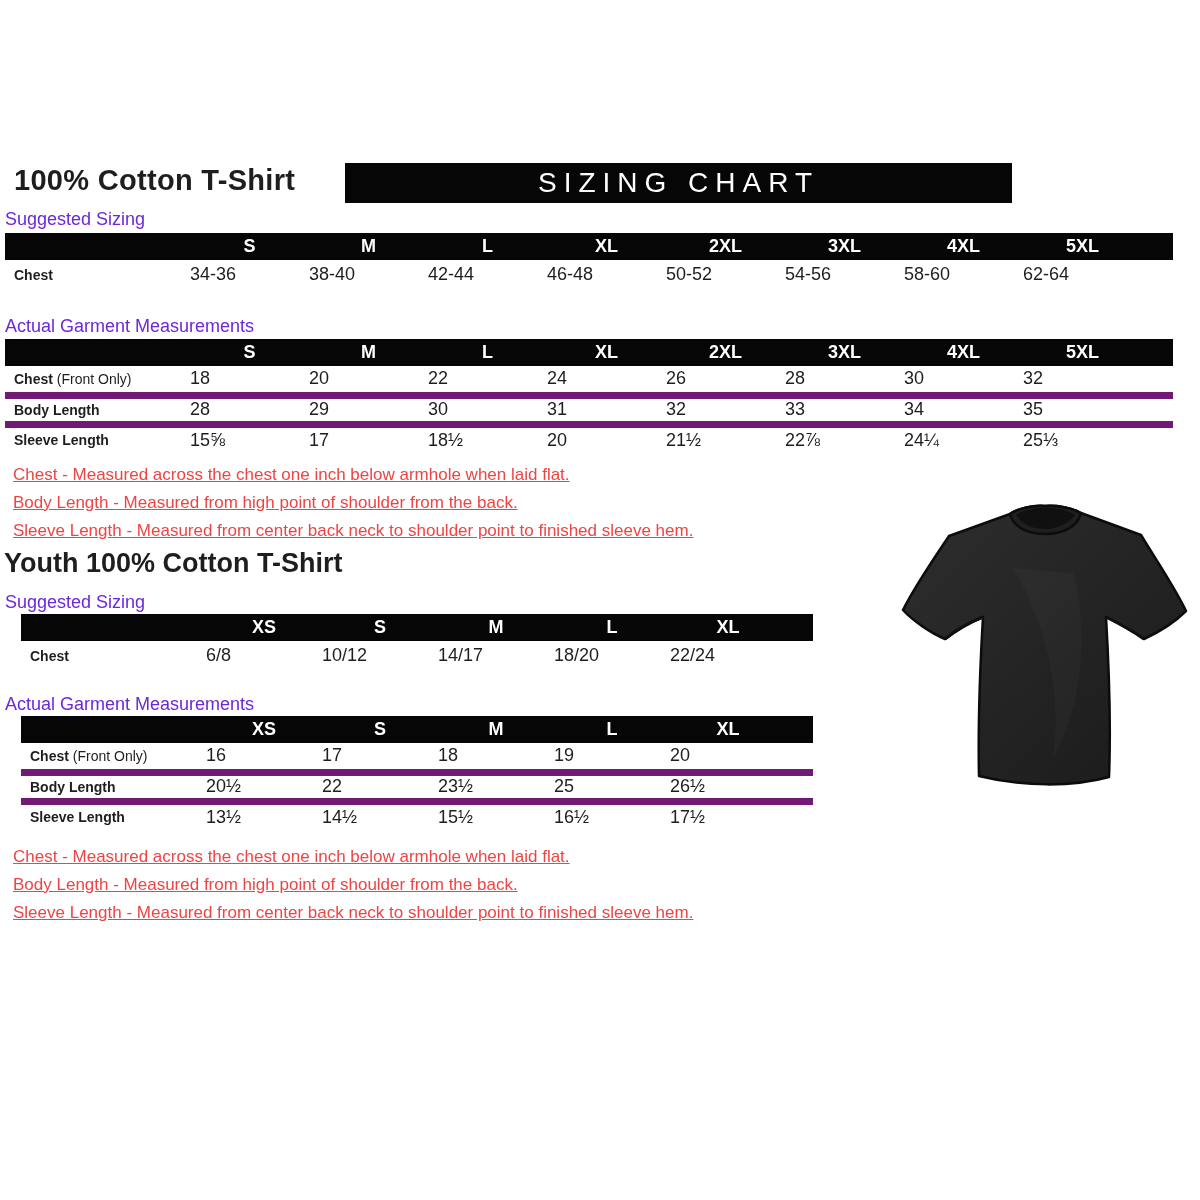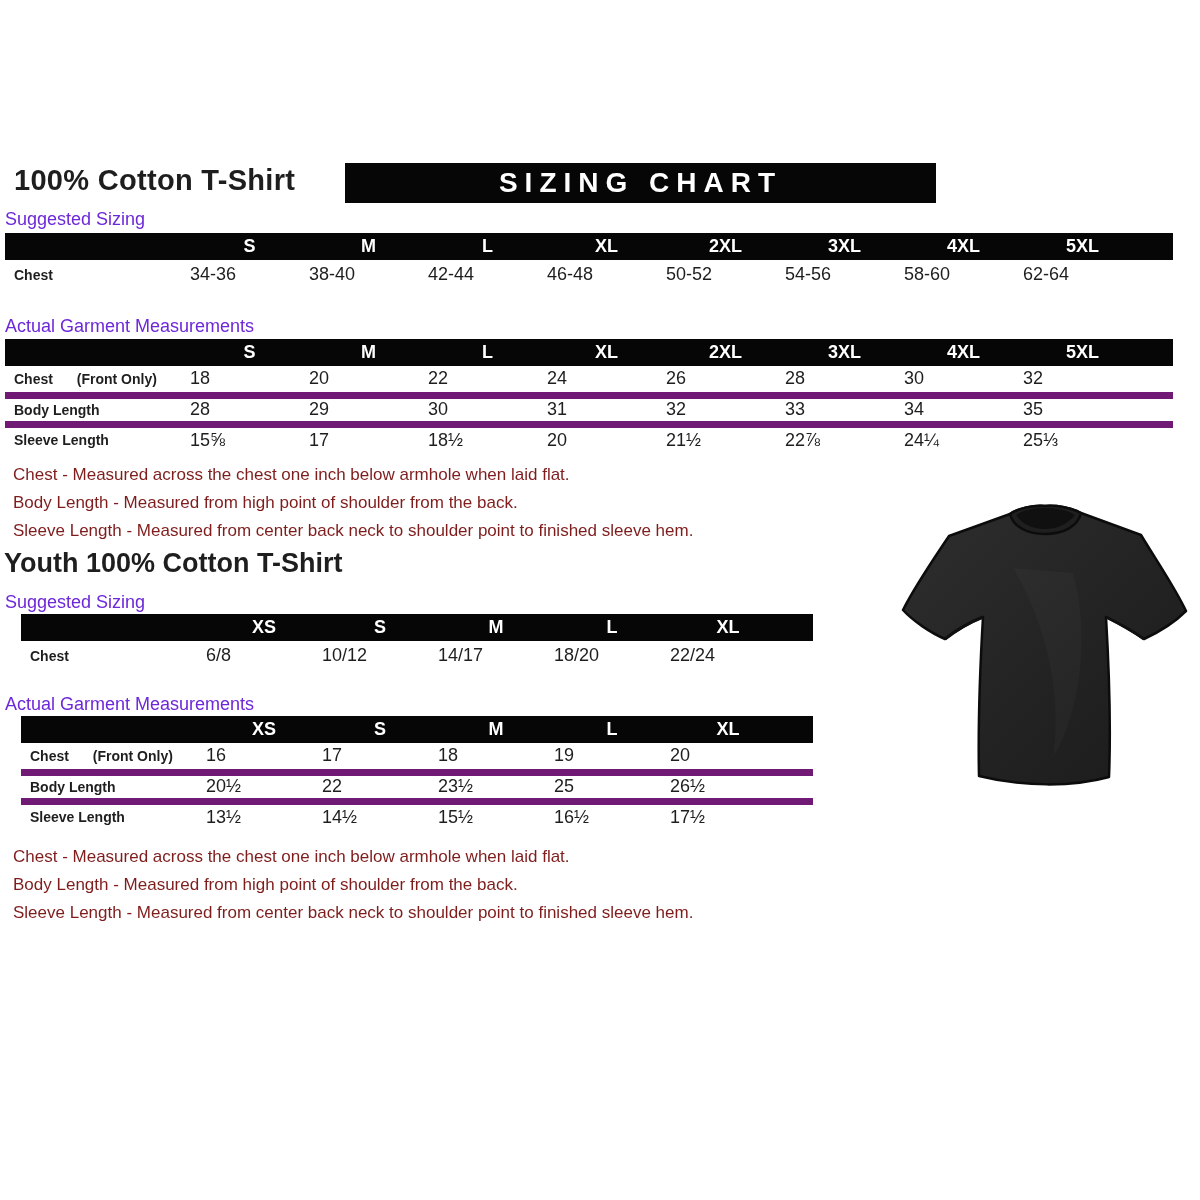--- a/index.html
+++ b/index.html
@@ -4,22 +4,22 @@
 <style>
   html,body { margin:0; padding:0; }
   body {
     width:1200px; height:1200px; background:#ffffff; position:relative;
     font-family:"Liberation Sans", sans-serif; color:#1e1e1e; overflow:hidden;
   }
   .abs { position:absolute; }
 
   .page-title   { left:14px;  top:164px; font-size:29px; font-weight:bold; letter-spacing:0.3px; }
   .banner {
-    left:345px; top:163px; width:591px; height:40px; background:#060606;
-    color:#ffffff; font-weight:bold; font-size:28px; letter-spacing:7px;
+    left:345px; top:163px; width:667px; height:40px; background:#060606;
+    color:#ffffff; font-weight:normal; font-size:28px; letter-spacing:7px;
     text-align:center; line-height:40px;
   }
   .youth-title  { left:4px; top:548px; font-size:27px; font-weight:bold; }
 
   .section-label { font-size:18px; color:#6d28d9; }
   .lbl-sug1 { left:5px; top:209px; }
   .lbl-act1 { left:5px; top:316px; }
   .lbl-sug2 { left:5px; top:592px; }
   .lbl-act2 { left:5px; top:694px; }
 
@@ -28,23 +28,23 @@
   .t-sug2, .t-act2 { left:21px; width:792px;  }
   .t-sug1 { top:233px; } .t-act1 { top:339px; }
   .t-sug2 { top:614px; } .t-act2 { top:716px; }
 
   thead th { background:#060606; color:#ffffff; font-weight:bold; font-size:18px;
              height:27px; text-align:center; padding:0; }
   tbody tr { height:29px; }
   tbody th { text-align:left; padding:0 0 0 9px; font-size:14px; font-weight:bold; white-space:nowrap; }
   tbody td { font-size:18px; padding:0; }
   tr.sep th, tr.sep td { border-top:7px solid #701a75; }
-  .suffix { font-weight:bold;margin-left:20px; }
-
-  .notes { left:13px; font-size:17px; color:#7f1d1d; }
+  .suffix { font-weight:normal; }
+
+  .notes { left:13px; font-size:17px; color:#ef4444;text-decoration:underline; }
   .notes-1 { top:461px; }
   .notes-2 { top:843px; }
   .note-line { line-height:28px; white-space:nowrap; }
 
   .tshirt-box { left:893px; top:478px; width:300px; height:330px; }
 </style>
 </head>
 <body>
 
 <div class="abs page-title">100% Cotton T-Shirt</div>

